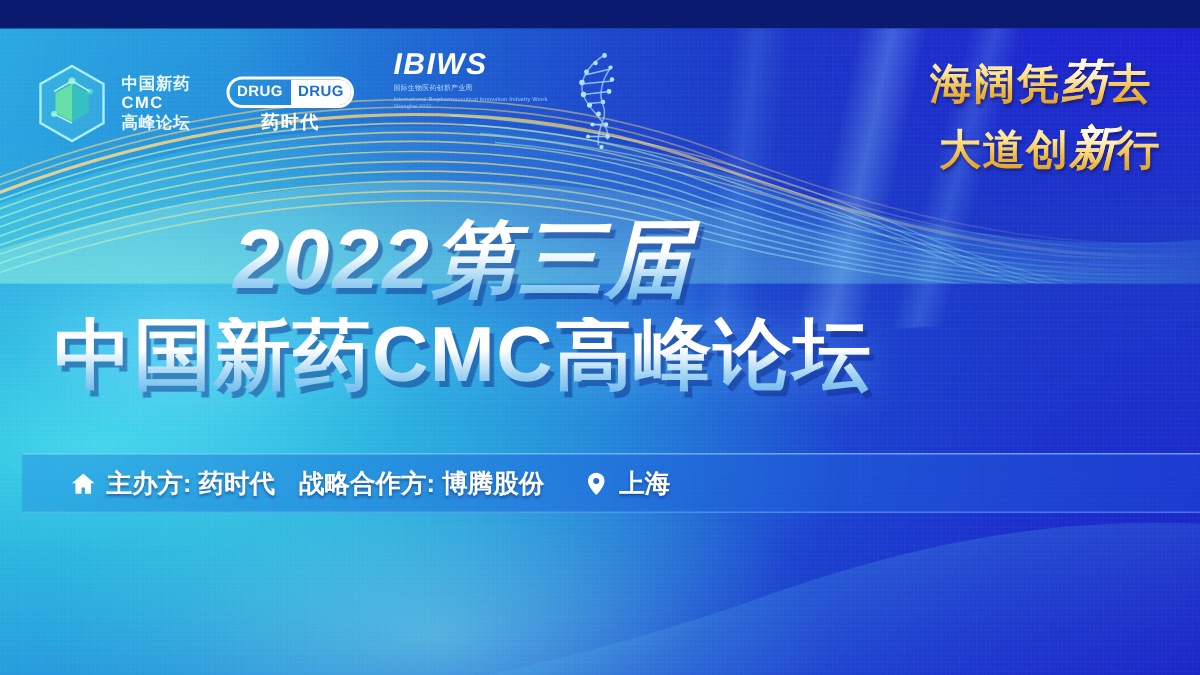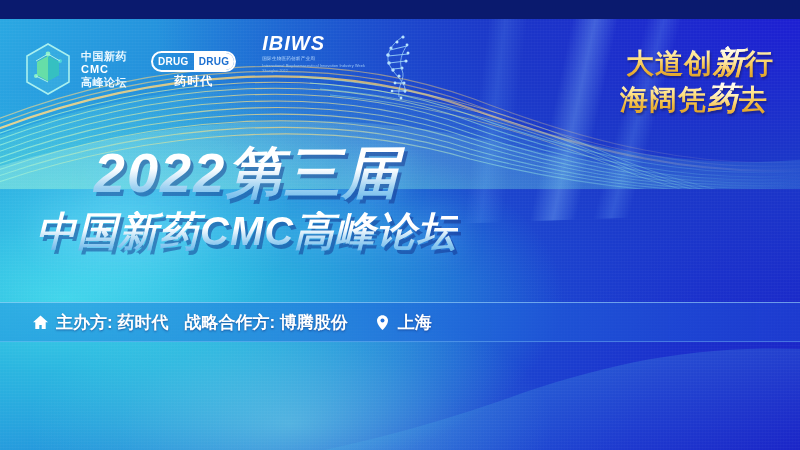--- a/index.html
+++ b/index.html
@@ -77,25 +77,25 @@
   
   .title{position:absolute;left:36px;top:126px;}
   .t-line{
     font-weight:800;white-space:nowrap;line-height:1;
     background:linear-gradient(180deg,#ffffff 0%,#ffffff 42%,#dff0fb 54%,#9fd2f2 76%,#6cb8ec 100%);
     -webkit-background-clip:text;background-clip:text;color:transparent;
     text-shadow:0 0 0 rgba(0,0,0,0);
     filter:drop-shadow(3px 4px 0 rgba(16,40,130,.45)) drop-shadow(0 0 14px rgba(120,210,255,.35));
   }
   .t1{font-size:56px;letter-spacing:2px;font-style:italic;text-align:center;}
-  .t2{font-size:40px;letter-spacing:1px;margin-top:10px;font-style:italic;}
+  .t2{font-size:52px;letter-spacing:1px;margin-top:10px;}
 
   
   .band{
-    position:absolute;left:0;right:0;top:283px;height:38px;
+    position:absolute;left:15px;right:0;top:283px;height:38px;
     background:linear-gradient(90deg, rgba(36,150,225,.55) 0%, rgba(32,110,220,.62) 45%, rgba(30,70,212,.60) 100%);
     border-top:1px solid rgba(175,230,255,.55);
     border-bottom:1px solid rgba(150,215,255,.35);
     display:flex;align-items:center;
   }
   .band-inner{display:flex;align-items:center;gap:26px;padding-left:32px;}
   .binfo{display:flex;align-items:center;gap:7px;color:#ffffff;font-size:17px;font-weight:700;white-space:nowrap;
     text-shadow:0 1px 2px rgba(10,30,100,.5);}
   .binfo .ico{width:17px;height:17px;display:inline-flex;align-items:center;justify-content:center;flex:0 0 auto;}
   .gap-s{margin-left:-10px;justify-content:flex-end;}
@@ -259,22 +259,22 @@
         </g>
         <g fill="none" stroke="#a8dcfd" stroke-width="1" opacity=".7">
           <path d="M27,3 C12,12 8,24 13,33 C19,44 30,50 28,60"></path>
           <path d="M31,11 C24,20 22,30 25,37 C29,46 20,52 22,64"></path>
         </g>
       </svg>
     </div>
   </div>
 
   <div class="slogan">
+    <div class="row row1"><span>海阔凭</span><span class="brush">药</span><span>去</span></div>
     <div class="row row2"><span>大道创</span><span class="brush">新</span><span>行</span></div>
-    <div class="row row1"><span>海阔凭</span><span class="brush">药</span><span>去</span></div>
   </div>
 
   <div class="title">
     <div class="t-line t1">2022第三届</div>
     <div class="t-line t2">中国新药CMC高峰论坛</div>
   </div>
 
   <div class="band">
     <div class="band-inner">
 

